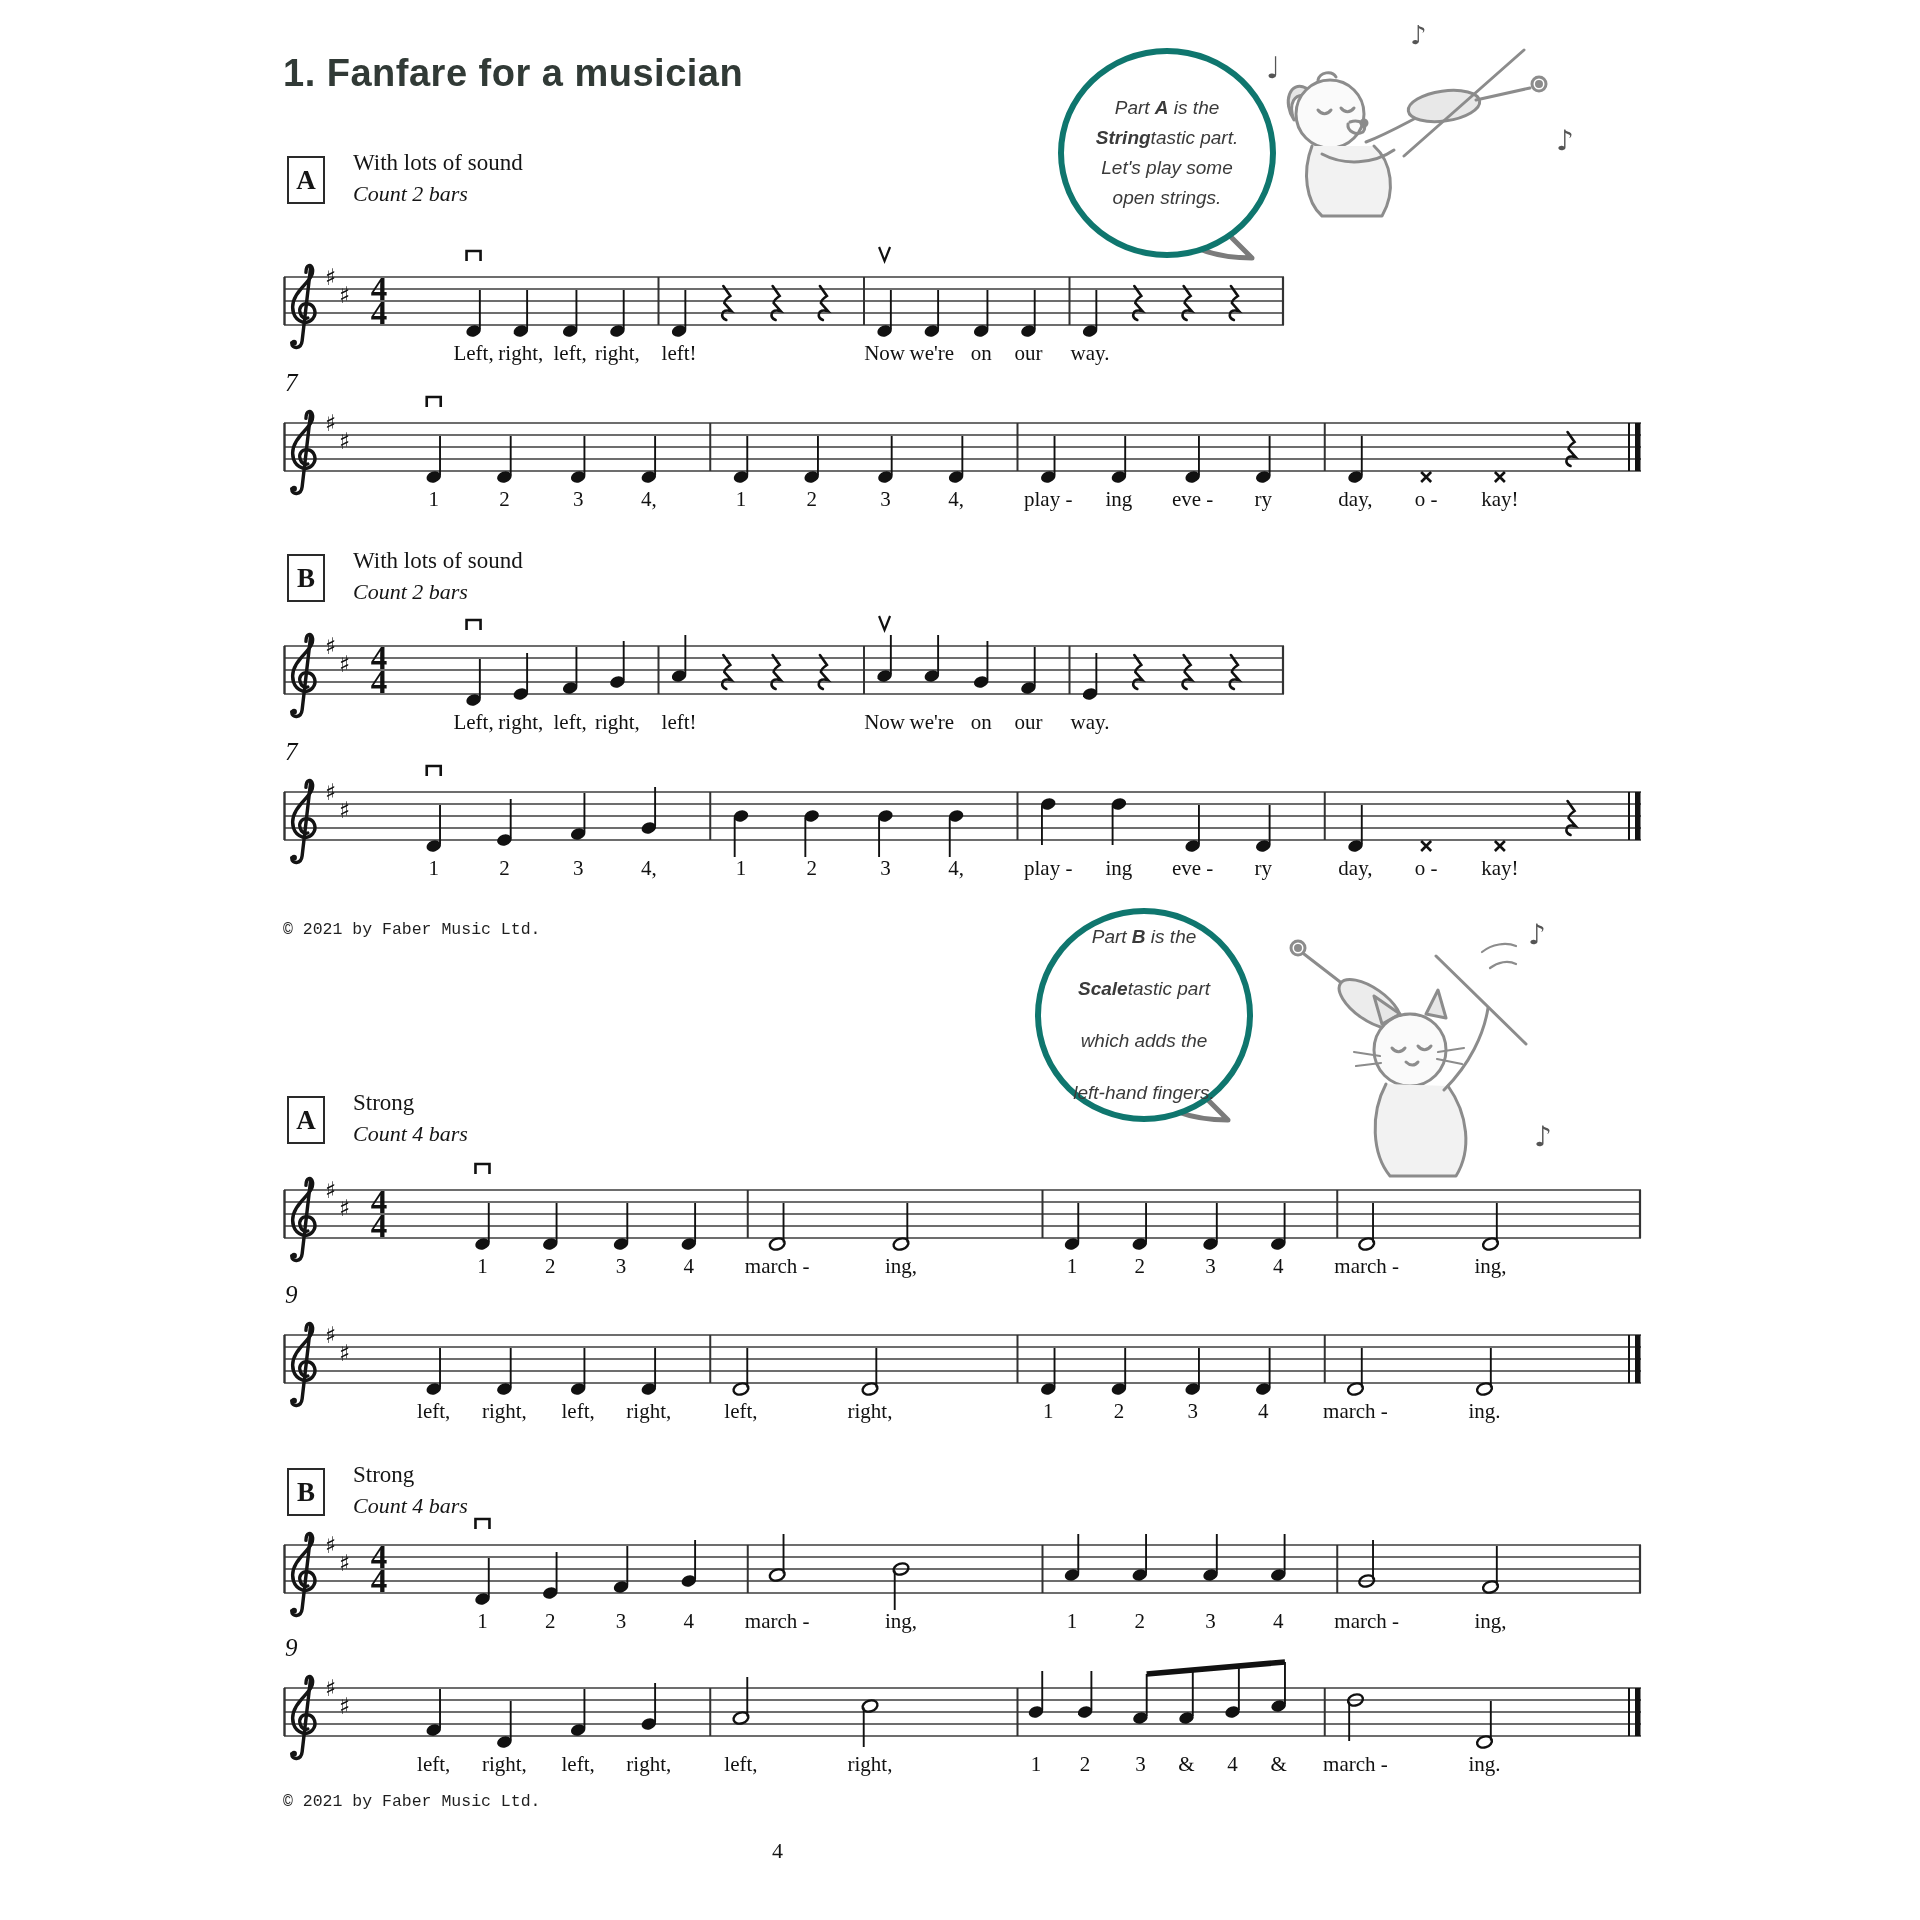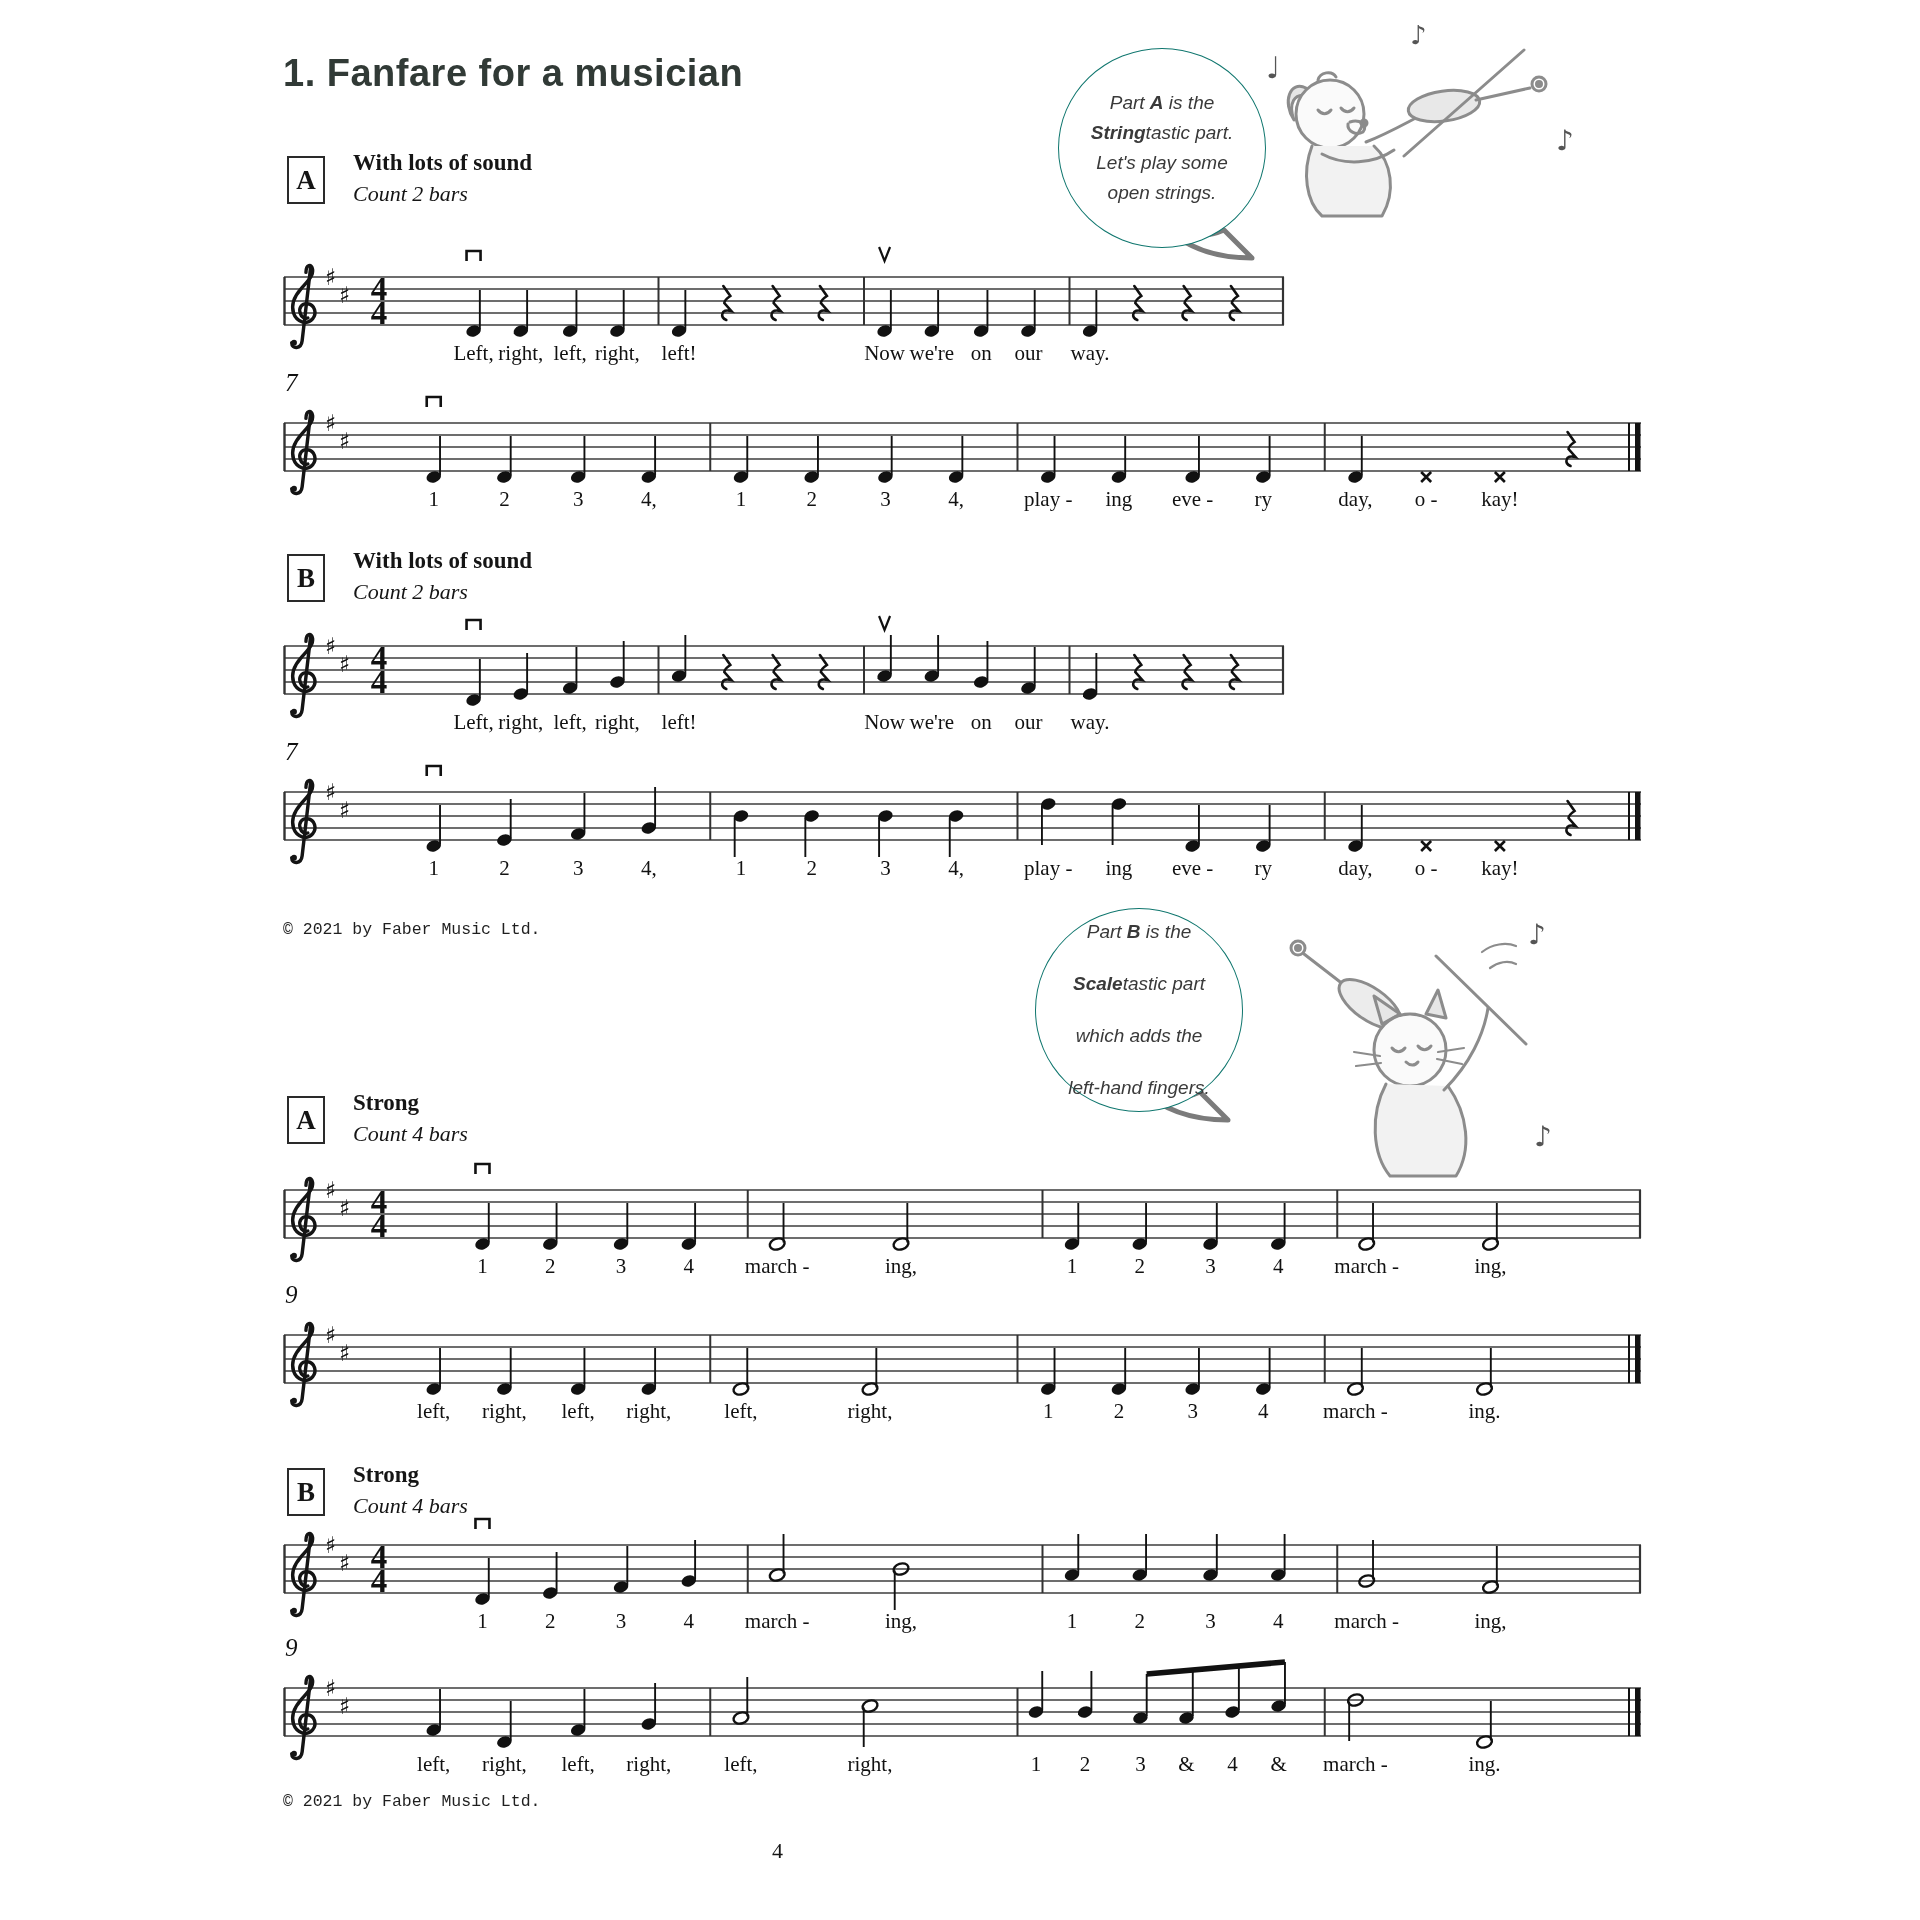--- a/index.html
+++ b/index.html
@@ -5,25 +5,25 @@
   html,body{margin:0;padding:0;background:#e9e9e9;}
   #page{position:relative;width:1920px;height:1920px;background:#ffffff;overflow:hidden;
         font-family:"Liberation Serif",serif;color:#151515;}
   .abs{position:absolute;}
   .piece-title{font-family:Liberation Sans, sans-serif;font-weight:700;font-size:38px;
                letter-spacing:0.5px;color:#313a36;}
   .sec-header{height:72px;}
   .letter-box{position:absolute;left:0;top:6px;width:34px;height:44px;border:2.5px solid #2a2a2a;
               display:flex;align-items:center;justify-content:center;
               font-family:"Liberation Serif",serif;font-weight:700;font-size:27px;background:#fff;}
-  .tempo{position:absolute;left:66px;top:0;font-weight:700;font-size:23px;font-family:"Liberation Serif",serif;}
+  .tempo{position:absolute;left:66px;top:0;font-weight:400;font-size:23px;font-family:"Liberation Serif",serif;}
   .count{position:absolute;left:66px;top:31px;font-style:italic;font-size:22px;font-family:"Liberation Serif",serif;}
   .copyright{font-family:Liberation Mono, monospace;font-size:16.5px;color:#1f1f1f;}
   .page-num{font-family:"Liberation Serif",serif;font-size:22px;}
-  .bubble{position:absolute;border:1px solid #0f766e;border-radius:50%;background:#fff;
+  .bubble{position:absolute;border:6px solid #0f766e;border-radius:50%;background:#fff;
           display:flex;flex-direction:column;align-items:center;justify-content:center;
           font-family:"Liberation Sans",sans-serif;font-style:italic;font-size:19px;
           color:#3a3a3a;text-align:center;line-height:30px;z-index:3;}
   .bubble b{font-style:italic;}
   .tail{position:absolute;z-index:2;}
   svg text.lyric{font-family:"Liberation Serif",serif;font-size:21px;fill:#111;}
   svg text.mlabel{font-family:"Liberation Serif",serif;font-style:italic;font-size:25px;fill:#111;}
   svg text.sharp{font-family:"DejaVu Sans",sans-serif;font-size:23px;fill:#111;}
   svg text.tsig{font-family:"Liberation Serif",serif;font-weight:700;font-size:33px;fill:#111;}
   svg text.mnote{font-family:"DejaVu Sans",sans-serif;fill:#555;}

